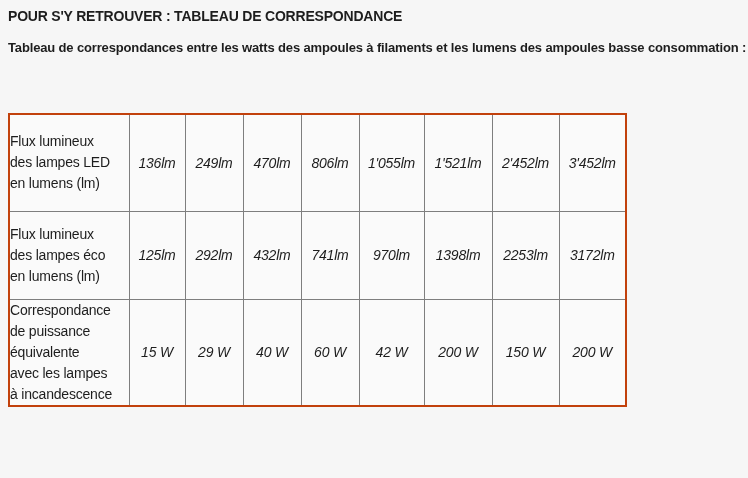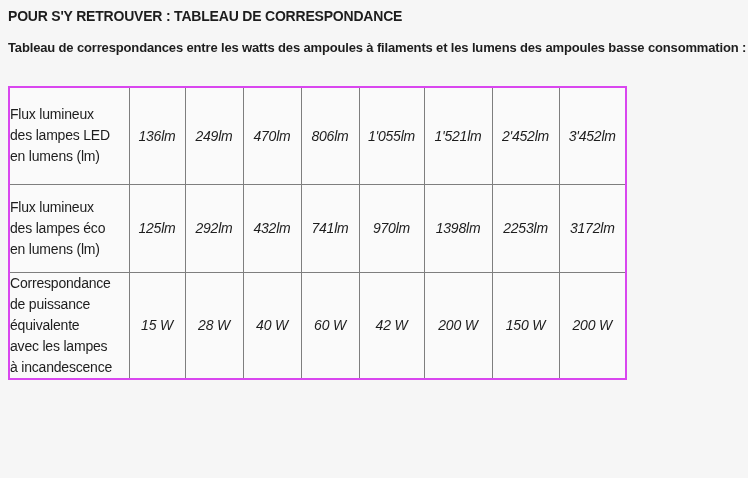--- a/index.html
+++ b/index.html
@@ -25,25 +25,25 @@
   }
   .doc-subtitle {
     font-size: 13px;
     line-height: 16px;
     letter-spacing: -0.15px;
     margin: 16px 0 0 0;
     white-space: nowrap;
     font-weight: bold;
   }
   table.corr-table {
-    margin-top: 30px;
+    margin-top: 57px;
     border-collapse: collapse;
     table-layout: fixed;
     width: 617px;
-    border: 2px solid #d946ef;
+    border: 2px solid #c2410c;
     background: #fafafa;
   }
   table.corr-table td {
     border: 1px solid #7e7e7e;
     font-size: 14px;
     letter-spacing: -0.2px;
     vertical-align: middle;
     padding: 0;
   }
   td.label-cell {
@@ -122,21 +122,21 @@
       </tr>
       <tr class="r3">
         <td class="label-cell">
             <span class="tline">Correspondance</span>
             <span class="tline">de puissance</span>
             <span class="tline">équivalente</span>
             <span class="tline">avec les  lampes</span>
             <span class="tline">à incandescence</span>
           </td>
         <td class="val">15 W</td>
-        <td class="val">28 W</td>
+        <td class="val">29 W</td>
         <td class="val">40 W</td>
         <td class="val">60 W</td>
         <td class="val">42 W</td>
         <td class="val">200 W</td>
         <td class="val">150 W</td>
         <td class="val">200 W</td>
       </tr>
     </tbody>
   </table>
 

